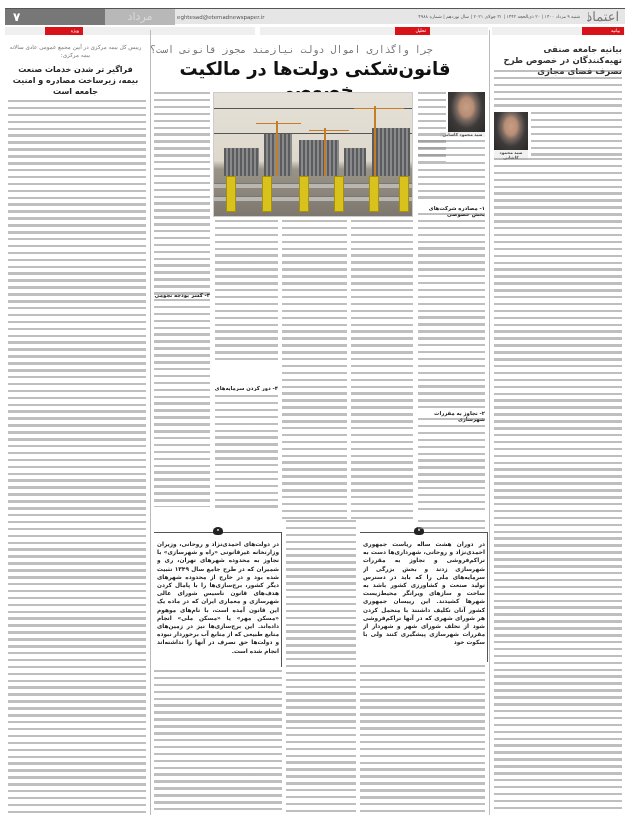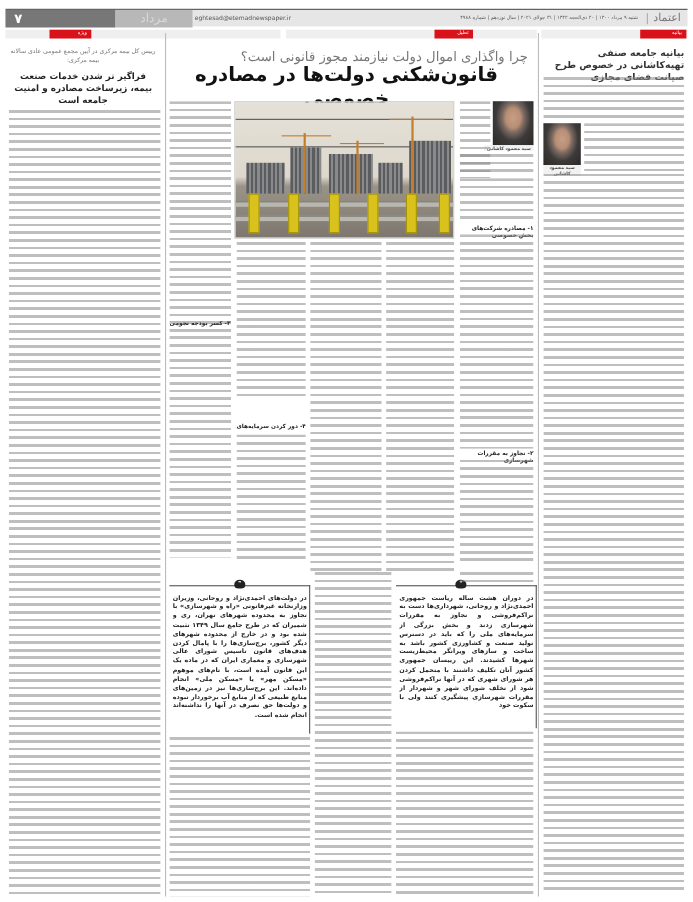--- a/index.html
+++ b/index.html
@@ -4,32 +4,32 @@
 <style>
   * { box-sizing: border-box; margin: 0; padding: 0; }
   html, body { width: 630px; height: 820px; background: #fff; overflow: hidden; }
   body { font-family: "DejaVu Sans", sans-serif; color: #333; position: relative; direction: rtl; }
 
   .topbar { position: absolute; top: 8px; left: 5px; width: 620px; height: 16px; background: #e6e6e6; border-top: 1px solid #555; }
   .pagenum { position: absolute; top: 0; left: 0; width: 100px; height: 16px; background: #777; color: #fff; font-weight: bold; font-size: 12px; direction: ltr; padding-left: 8px; line-height: 16px; }
   .section-name { position: absolute; top: 0; left: 100px; width: 70px; height: 16px; background: #b8b8b8; color: #d9d9d9; font-size: 11px; line-height: 16px; text-align: center; }
   .email { position: absolute; top: 0; left: 172px; height: 16px; font-size: 5.5px; line-height: 16px; direction: ltr; color: #555; }
   .dateline { position: absolute; top: 0; right: 45px; height: 16px; font-size: 4.5px; line-height: 16px; color: #555; }
-  .logo { position: absolute; top: 0; right: 6px; height: 16px; font-size: 10px; line-height: 16px; color: #777; font-family: "DejaVu Serif", serif; }
+  .logo { position: absolute; top: 0; right: 6px; height: 16px; font-size: 13px; line-height: 16px; color: #777; font-family: "DejaVu Serif", serif; }
   .logo-sep { position: absolute; top: 3px; right: 36px; width: 1px; height: 10px; background: #aaa; }
 
   .secbar { position: absolute; top: 27px; height: 8px; background: #efefef; }
   .seclabel { position: absolute; top: 27px; height: 8px; background: #d9121a; color: #fff; font-size: 4.5px; line-height: 8px; padding: 0 4px; text-align: right; }
 
   .col-divider { position: absolute; width: 1px; background: #bbb; }
 
   .text-col { position: absolute; font-size: 4.6px; line-height: 6.9px; color: #555; text-align: justify; overflow: hidden; }
   .filler { display: block; height: 100%; background: repeating-linear-gradient(to bottom, #8a8a8a 0, #8a8a8a 2.4px, transparent 2.4px, transparent 6.9px); opacity: .55; }
 
-  .kicker-center { position: absolute; top: 44px; left: 150px; width: 330px; text-align: right; font-size: 12px; color: #777; }
+  .kicker-center { position: absolute; top: 44px; left: 150px; width: 330px; text-align: left; font-size: 10px; color: #777; font-family: Liberation Mono, monospace; }
   .headline-center { position: absolute; top: 58px; left: 150px; width: 330px; text-align: center; font-size: 18px; font-weight: bold; color: #111; letter-spacing: -0.5px; }
 
   .right-headline { position: absolute; top: 44px; right: 8px; width: 120px; font-size: 8.5px; line-height: 11px; font-weight: bold; color: #333; text-align: right; }
   .left-kicker { position: absolute; top: 44px; left: 8px; width: 135px; font-size: 5.6px; line-height: 7.5px; color: #777; text-align: center; }
   .left-headline { position: absolute; top: 64px; left: 8px; width: 135px; font-size: 8px; line-height: 11px; font-weight: bold; color: #222; text-align: center; }
 
   .photo-main { position: absolute; top: 92px; left: 213px; width: 200px; height: 125px; overflow: hidden; background: linear-gradient(#e5e1d8 0%, #ded8cc 55%, #9a9387 62%, #7d776f 100%); border: 1px solid #ccc; }
   .bldg { position: absolute; bottom: 40px; background: repeating-linear-gradient(90deg, #5a5c60 0, #5a5c60 2px, #8a8a8a 2px, #8a8a8a 4px); }
   .crane { position: absolute; width: 1.5px; background: #c47d28; }
   .crane-arm { position: absolute; height: 1.2px; background: #c47d28; }
@@ -61,35 +61,35 @@
 <div class="secbar" style="left:5px;width:250px;"></div>
 <div class="seclabel" style="left:45px;width:38px;">ویژه</div>
 <div class="secbar" style="left:260px;width:228px;"></div>
 <div class="seclabel" style="left:395px;width:35px;">تحلیل</div>
 <div class="secbar" style="left:492px;width:133px;"></div>
 <div class="seclabel" style="left:582px;width:42px;">بیانیه</div>
 
 <div class="col-divider" style="left:150px;top:30px;height:785px;"></div>
 <div class="col-divider" style="left:489px;top:30px;height:785px;"></div>
 
-<div class="right-headline">بیانیه جامعه صنفی تهیه‌کاشانی در خصوص طرح صیانت فضای مجازی</div>
+<div class="right-headline">بیانیه جامعه صنفی تهیه‌کنندگان در خصوص طرح تصرف فضای مجازی</div>
 <div class="text-col" style="top:70px;left:494px;width:128px;height:40px;">
     <span class="filler"></span>
   </div>
 <div class="author-photo" style="top:112px;left:494px;"></div>
 <div class="author-caption" style="top:150px;left:494px;width:34px;">سید محمود کاشانی</div>
 <div class="text-col" style="top:112px;left:531px;width:91px;height:44px;">
     <span class="filler"></span>
   </div>
 <div class="text-col" style="top:158px;left:494px;width:128px;height:655px;">
     <span class="filler"></span>
   </div>
 
 <div class="kicker-center">چرا واگذاری اموال دولت نیازمند مجوز قانونی است؟</div>
-<div class="headline-center">قانون‌شکنی دولت‌ها در مصادره خصوصی</div>
+<div class="headline-center">قانون‌شکنی دولت‌ها در مالکیت خصوصی</div>
 
 <div class="author-photo" style="top:92px;left:448px;width:37px;height:40px;"></div>
 <div class="author-caption" style="top:132px;left:440px;width:45px;">سید محمود کاشانی</div>
 <div class="text-col" style="top:92px;left:418px;width:28px;height:70px;">
     <span class="filler"></span>
   </div>
 <div class="text-col" style="top:140px;left:418px;width:67px;height:20px;">
     <span class="filler"></span>
   </div>
 

